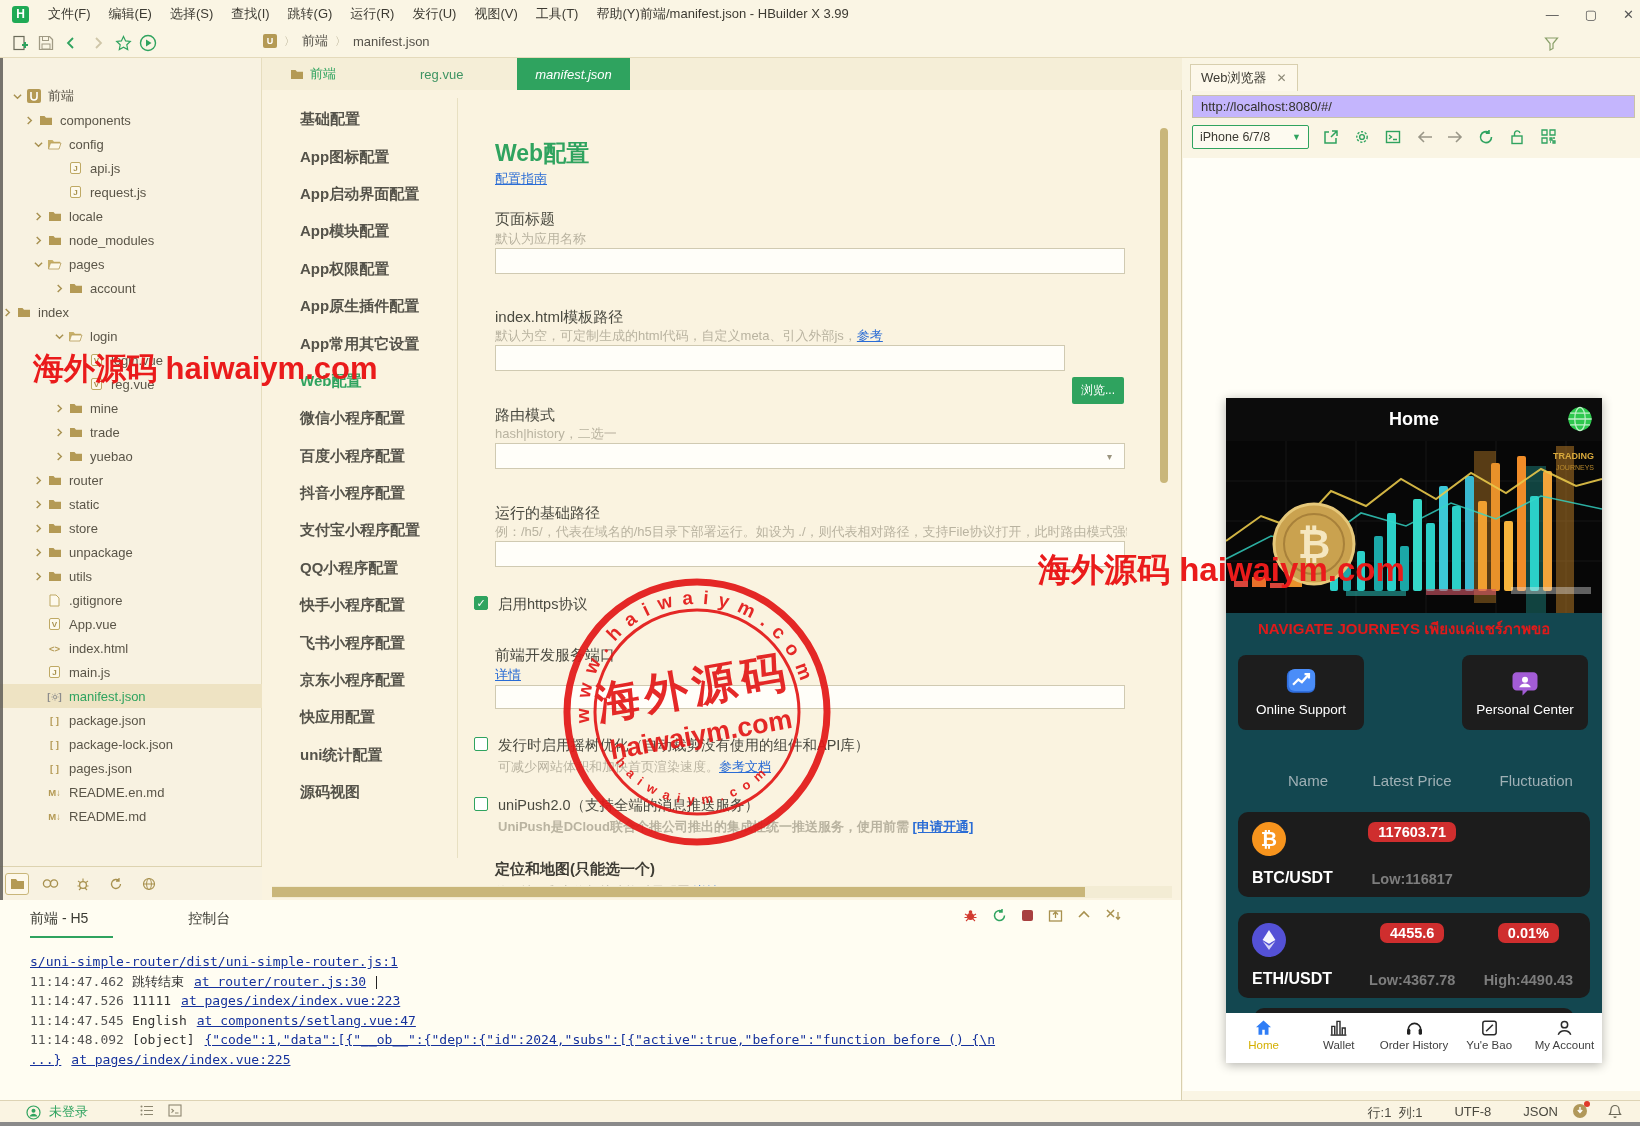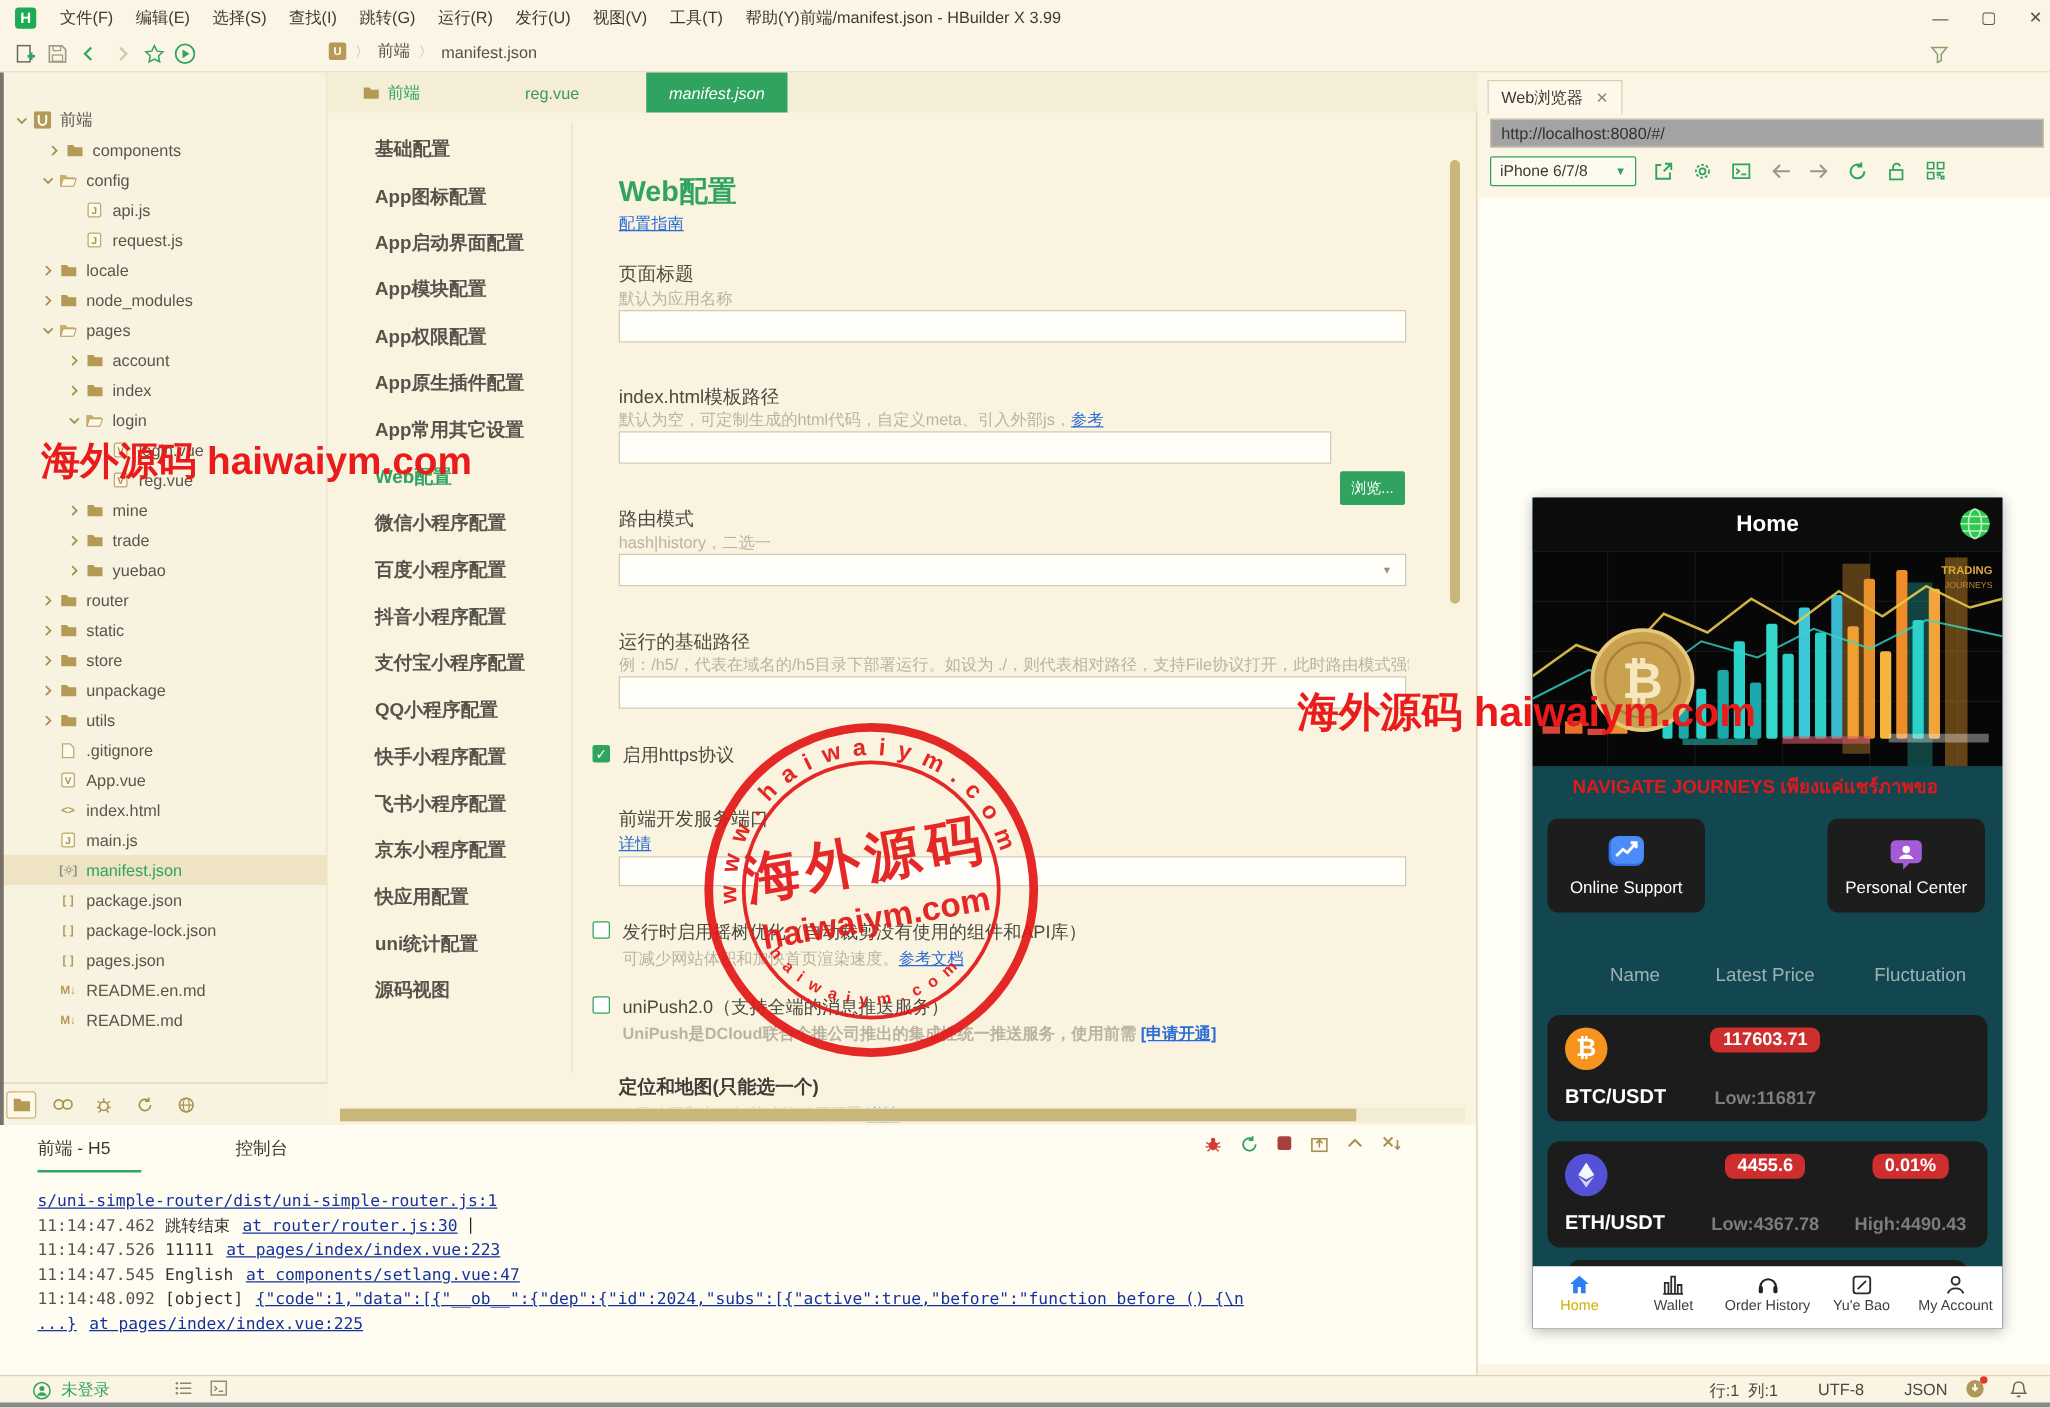--- a/index.html
+++ b/index.html
@@ -62,21 +62,21 @@
   .cblabel { position:absolute; font-size:14.5px; color:#4a4a40; white-space:nowrap; }
   .map-title { position:absolute; left:233px; top:770px; font-size:15px; font-weight:bold; color:#3f3d35; }
   .hscroll { position:absolute; left:10px; top:828px; width:900px; height:12px; background:#f3ecd4; }
   .hscroll .thumb { position:absolute; left:0; top:1px; width:813px; height:10px; background:#c9b67a; }
   .vscroll { position:absolute; left:898px; top:70px; width:8px; height:355px; background:#c9b67a; border-radius:4px; }
 
   
   .browser { left:1182px; top:58px; width:458px; height:1042px; background:#faf5e4; }
   .btab { position:absolute; left:8px; top:6px; height:27px; padding:0 10px; background:#fdf8ea; border:1px solid #d8cfae; border-bottom:none; display:flex; align-items:center; gap:10px; font-size:13px; color:#3c3a32; }
   .btab .x { color:#8a8674; font-size:12px; }
-  .urlbar { position:absolute; left:10px; top:37px; width:443px; height:23px; background:#a3a3a3; border:1px solid #c9c2a8; font-size:13px; color:#33322c; display:flex; align-items:center; padding-left:8px; }
+  .urlbar { position:absolute; left:10px; top:37px; width:443px; height:23px; background:#c4b5fd; border:1px solid #c9c2a8; font-size:13px; color:#33322c; display:flex; align-items:center; padding-left:8px; }
   .devrow { position:absolute; left:10px; top:66px; width:443px; height:25px; display:flex; align-items:center; }
   .devsel { width:117px; height:24px; border:1px solid #2fa35f; border-radius:2px; background:#fdfaf0; font-size:12.5px; color:#3c3a32; display:flex; align-items:center; justify-content:space-between; padding:0 7px; }
   .devsel .c { color:#2fa35f; font-size:9px; }
   .bic { width:18px; height:18px; display:flex; align-items:center; justify-content:center; margin-left:13px; }
   .bcontent { position:absolute; left:1px; top:100px; width:457px; height:933px; background:#fffef7; }
 
   
   .phone { position:absolute; left:43px; top:240px; width:376px; height:665px; background:#134750; box-shadow:0 2px 10px rgba(0,0,0,.3); overflow:hidden; }
   .ph-header { position:absolute; left:0; top:0; width:376px; height:43px; background:#0c0c0c; display:flex; align-items:center; justify-content:center; color:#fff; font-weight:bold; font-size:18px; }
   .ph-globe { position:absolute; right:8px; top:7px; }
@@ -220,21 +220,21 @@
           </svg>
         </span>
         <span class="iconbox">
           <svg width="14" height="14" viewBox="0 0 14 14">
             <rect width="14" height="14" rx="2" fill="#b49a55"></rect>
             <path d="M4 3v5a3 3 0 0 0 6 0V3" stroke="#fff" stroke-width="1.6" fill="none"></path>
           </svg>
         </span>
         <span>前端</span>
       </div>
-      <div class="trow" style="padding-left:36px">
+      <div class="trow" style="padding-left:22px">
         <span class="chevbox">
           <svg width="9" height="9" viewBox="0 0 10 10">
             <path d="M3 1l4 4-4 4" stroke="#a89150" fill="none" stroke-width="1.6"></path>
           </svg>
         </span>
         <span class="iconbox">
           <svg width="14" height="11" viewBox="0 0 14 11">
             <path d="M1 1h4.5L7 2.8h6V10H1z" fill="#b49a55"></path>
           </svg>
         </span>
@@ -314,21 +314,21 @@
             <path d="M3 1l4 4-4 4" stroke="#a89150" fill="none" stroke-width="1.6"></path>
           </svg>
         </span>
         <span class="iconbox">
           <svg width="14" height="11" viewBox="0 0 14 11">
             <path d="M1 1h4.5L7 2.8h6V10H1z" fill="#b49a55"></path>
           </svg>
         </span>
         <span>account</span>
       </div>
-      <div class="trow" style="padding-left:52px">
+      <div class="trow" style="">
         <span class="chevbox">
           <svg width="9" height="9" viewBox="0 0 10 10">
             <path d="M3 1l4 4-4 4" stroke="#a89150" fill="none" stroke-width="1.6"></path>
           </svg>
         </span>
         <span class="iconbox">
           <svg width="14" height="11" viewBox="0 0 14 11">
             <path d="M1 1h4.5L7 2.8h6V10H1z" fill="#b49a55"></path>
           </svg>
         </span>

